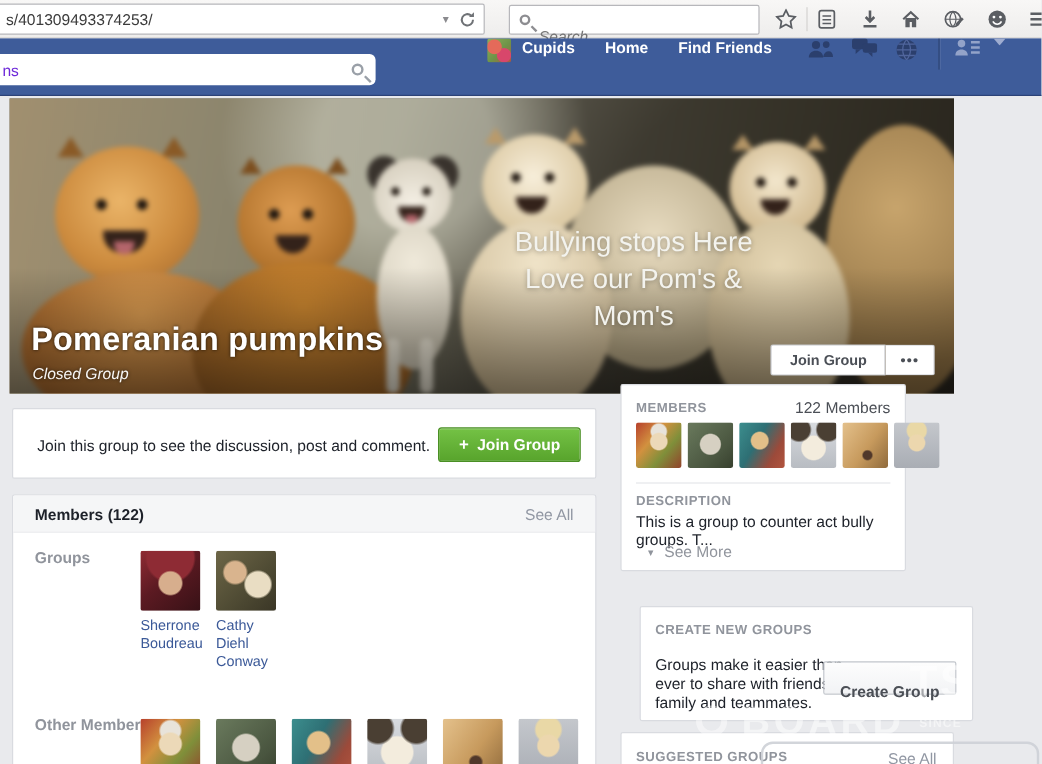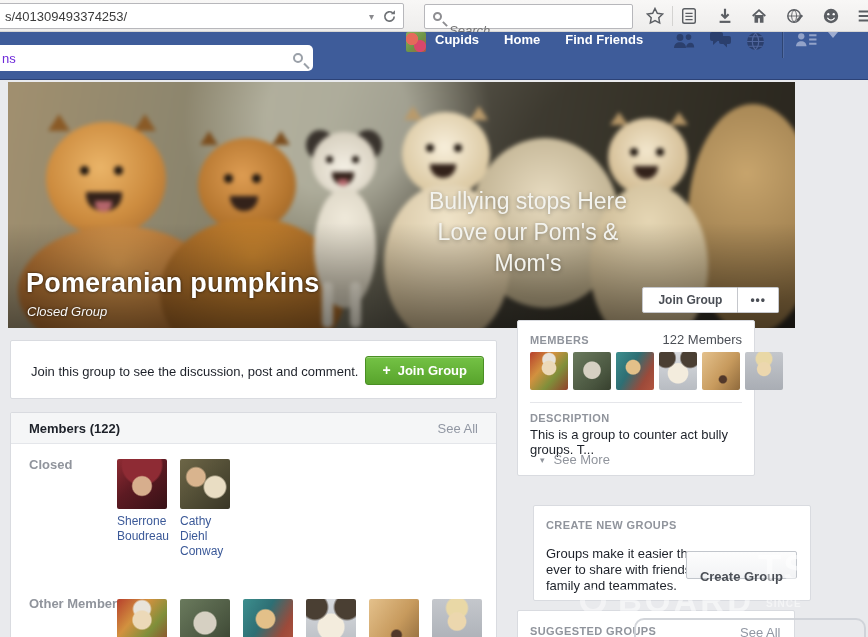--- a/index.html
+++ b/index.html
@@ -366,21 +366,21 @@
 <div class="card cta-card">
   <div class="cta-text">Join this group to see the discussion, post and comment.</div>
   <button class="btn-green"><span class="plus">+</span><span>Join Group</span></button>
 </div>
 
 <div class="card members-card">
   <div class="mc-header">
     <span class="mc-title">Members (122)</span>
     <span class="mc-seeall">See All</span>
   </div>
-  <span class="lbl-gray admins-lbl">Closed</span>
+  <span class="lbl-gray admins-lbl">Groups</span>
 
   <div class="tile" style="left:169px;top:46px">
     <div class="ph adm2"></div>
     <div class="nm">Cathy Diehl Conway</div>
   </div>
   <div class="tile" style="left:106px;top:46px">
     <div class="ph adm1"></div>
     <div class="nm">Sherrone Boudreau</div>
   </div>
 

